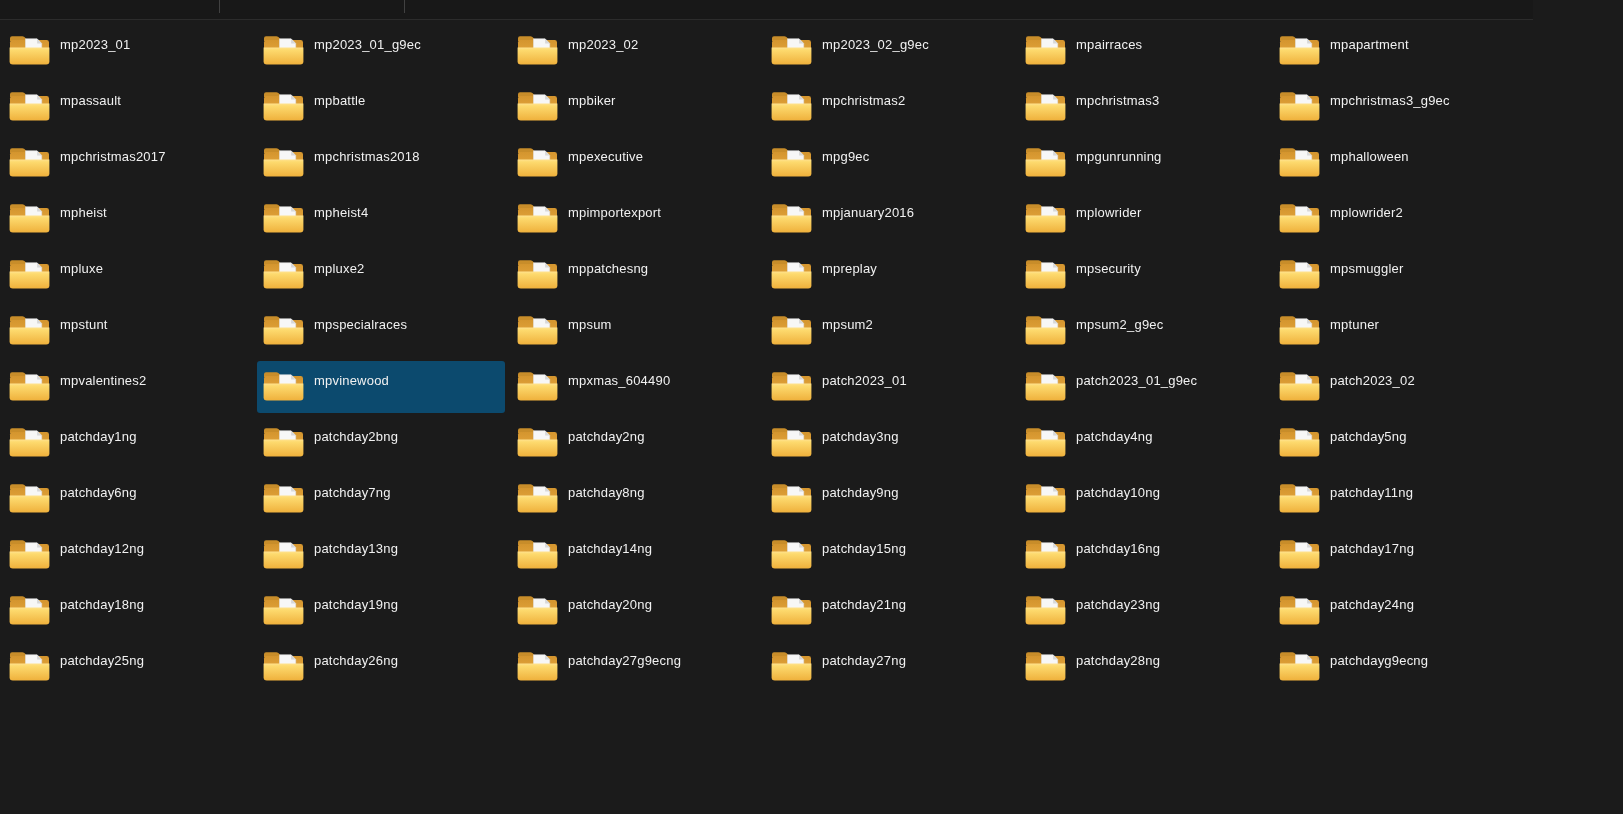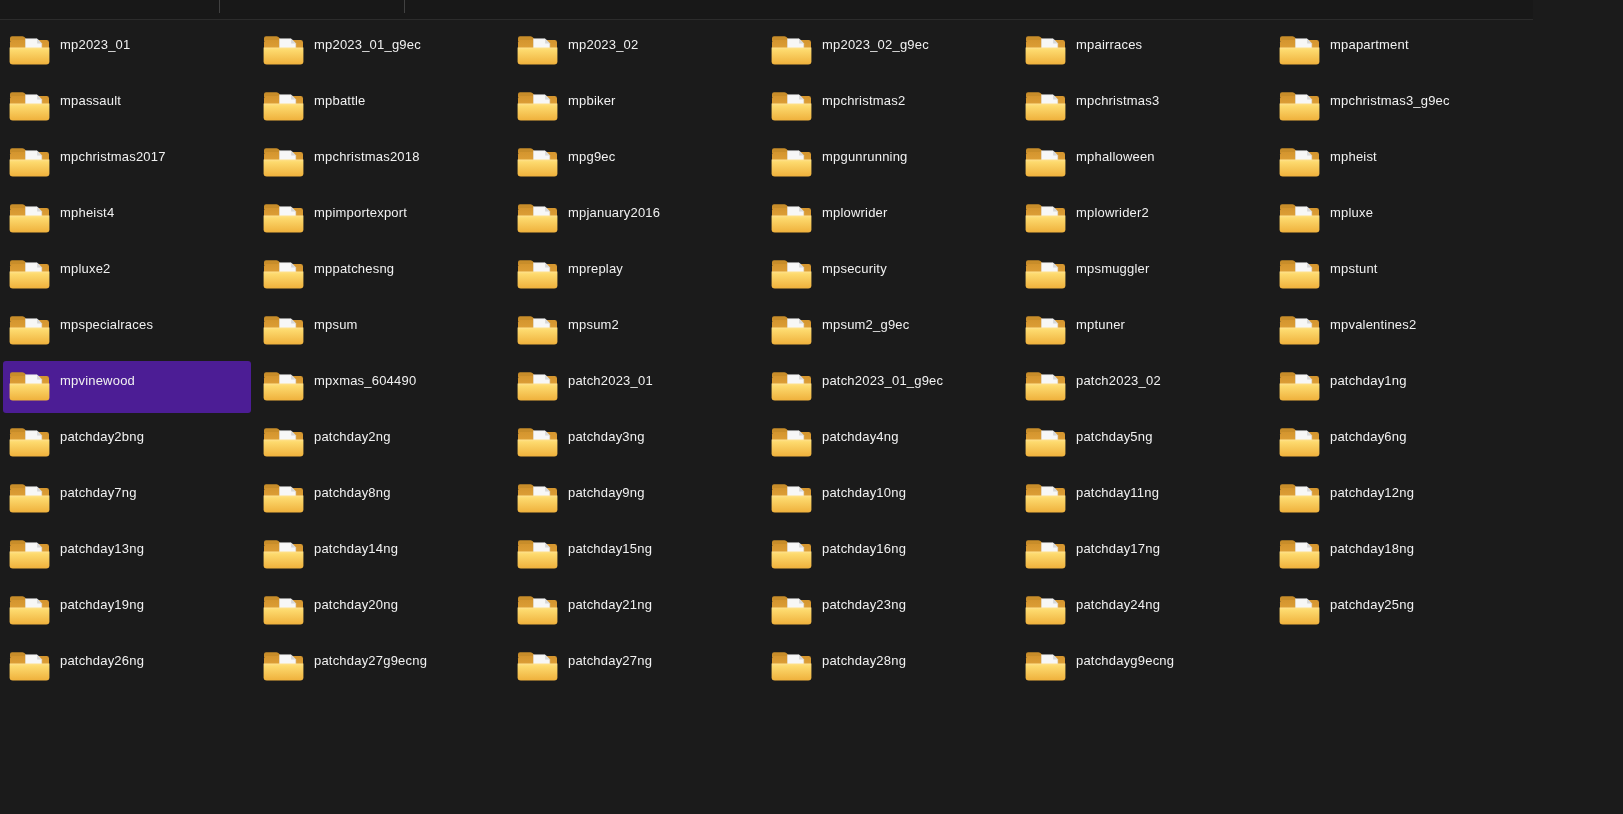--- a/index.html
+++ b/index.html
@@ -11,21 +11,21 @@
   .topbar{
     position:absolute;left:0;top:0;width:100%;height:20px;
     background:#181818;border-bottom:1px solid #2c2c2c;box-sizing:border-box;
   }
   .tab-sep{position:absolute;top:0;width:1px;height:13px;background:#414141;}
   .grid{
     position:absolute;left:3px;top:25px;
     display:grid;grid-template-columns:repeat(6,254px);grid-auto-rows:56px;
   }
   .tile{position:relative;width:248px;height:52px;border-radius:3px;}
-  .tile.selected{background:#4c1d95;}
+  .tile.selected{background:#0c4a6e;}
   .folder-icon{position:absolute;left:6px;top:7px;width:41px;height:33px;display:block;}
   .tile-label{
     position:absolute;left:57px;top:12px;height:16px;line-height:16px;
     font-size:13px;color:#f1f1f1;white-space:nowrap;letter-spacing:.2px;
   }
   .svg-defs{position:absolute;width:0;height:0;}
 </style>
 </head>
 <body>
 
@@ -192,20 +192,30 @@
     <span class="tile-label">mpchristmas2018</span>
   </div>
       <div class="tile">
     <svg class="folder-icon" viewBox="0 0 41 33">
       <path d="M1 9 V6.2 Q1 4.2 3 4.2 h10.2 q1.3 0 2.2 0.9 L19.5 9 Z" fill="#c88d2a"></path>
       <rect x="1" y="8" width="39" height="24" rx="2.4" fill="url(#gBack)"></rect>
       <path d="M16.5 6.8 h11.6 l4.6 4.6 V27 h-16.2 Z" fill="#f7f7f7" stroke="#e2e2e2" stroke-width="0.6"></path>
       <path d="M28.1 6.8 v4.6 h4.6 Z" fill="#d8d8d8"></path>
       <path d="M0.6 15.6 H40.4 V29.2 q0 3.2 -3.2 3.2 H3.8 q-3.2 0 -3.2 -3.2 Z" fill="url(#gFront)"></path>
     </svg>
+    <span class="tile-label">mpexecutive</span>
+  </div>
+      <div class="tile">
+    <svg class="folder-icon" viewBox="0 0 41 33">
+      <path d="M1 9 V6.2 Q1 4.2 3 4.2 h10.2 q1.3 0 2.2 0.9 L19.5 9 Z" fill="#c88d2a"></path>
+      <rect x="1" y="8" width="39" height="24" rx="2.4" fill="url(#gBack)"></rect>
+      <path d="M16.5 6.8 h11.6 l4.6 4.6 V27 h-16.2 Z" fill="#f7f7f7" stroke="#e2e2e2" stroke-width="0.6"></path>
+      <path d="M28.1 6.8 v4.6 h4.6 Z" fill="#d8d8d8"></path>
+      <path d="M0.6 15.6 H40.4 V29.2 q0 3.2 -3.2 3.2 H3.8 q-3.2 0 -3.2 -3.2 Z" fill="url(#gFront)"></path>
+    </svg>
     <span class="tile-label">mpg9ec</span>
   </div>
       <div class="tile">
     <svg class="folder-icon" viewBox="0 0 41 33">
       <path d="M1 9 V6.2 Q1 4.2 3 4.2 h10.2 q1.3 0 2.2 0.9 L19.5 9 Z" fill="#c88d2a"></path>
       <rect x="1" y="8" width="39" height="24" rx="2.4" fill="url(#gBack)"></rect>
       <path d="M16.5 6.8 h11.6 l4.6 4.6 V27 h-16.2 Z" fill="#f7f7f7" stroke="#e2e2e2" stroke-width="0.6"></path>
       <path d="M28.1 6.8 v4.6 h4.6 Z" fill="#d8d8d8"></path>
       <path d="M0.6 15.6 H40.4 V29.2 q0 3.2 -3.2 3.2 H3.8 q-3.2 0 -3.2 -3.2 Z" fill="url(#gFront)"></path>
     </svg>

